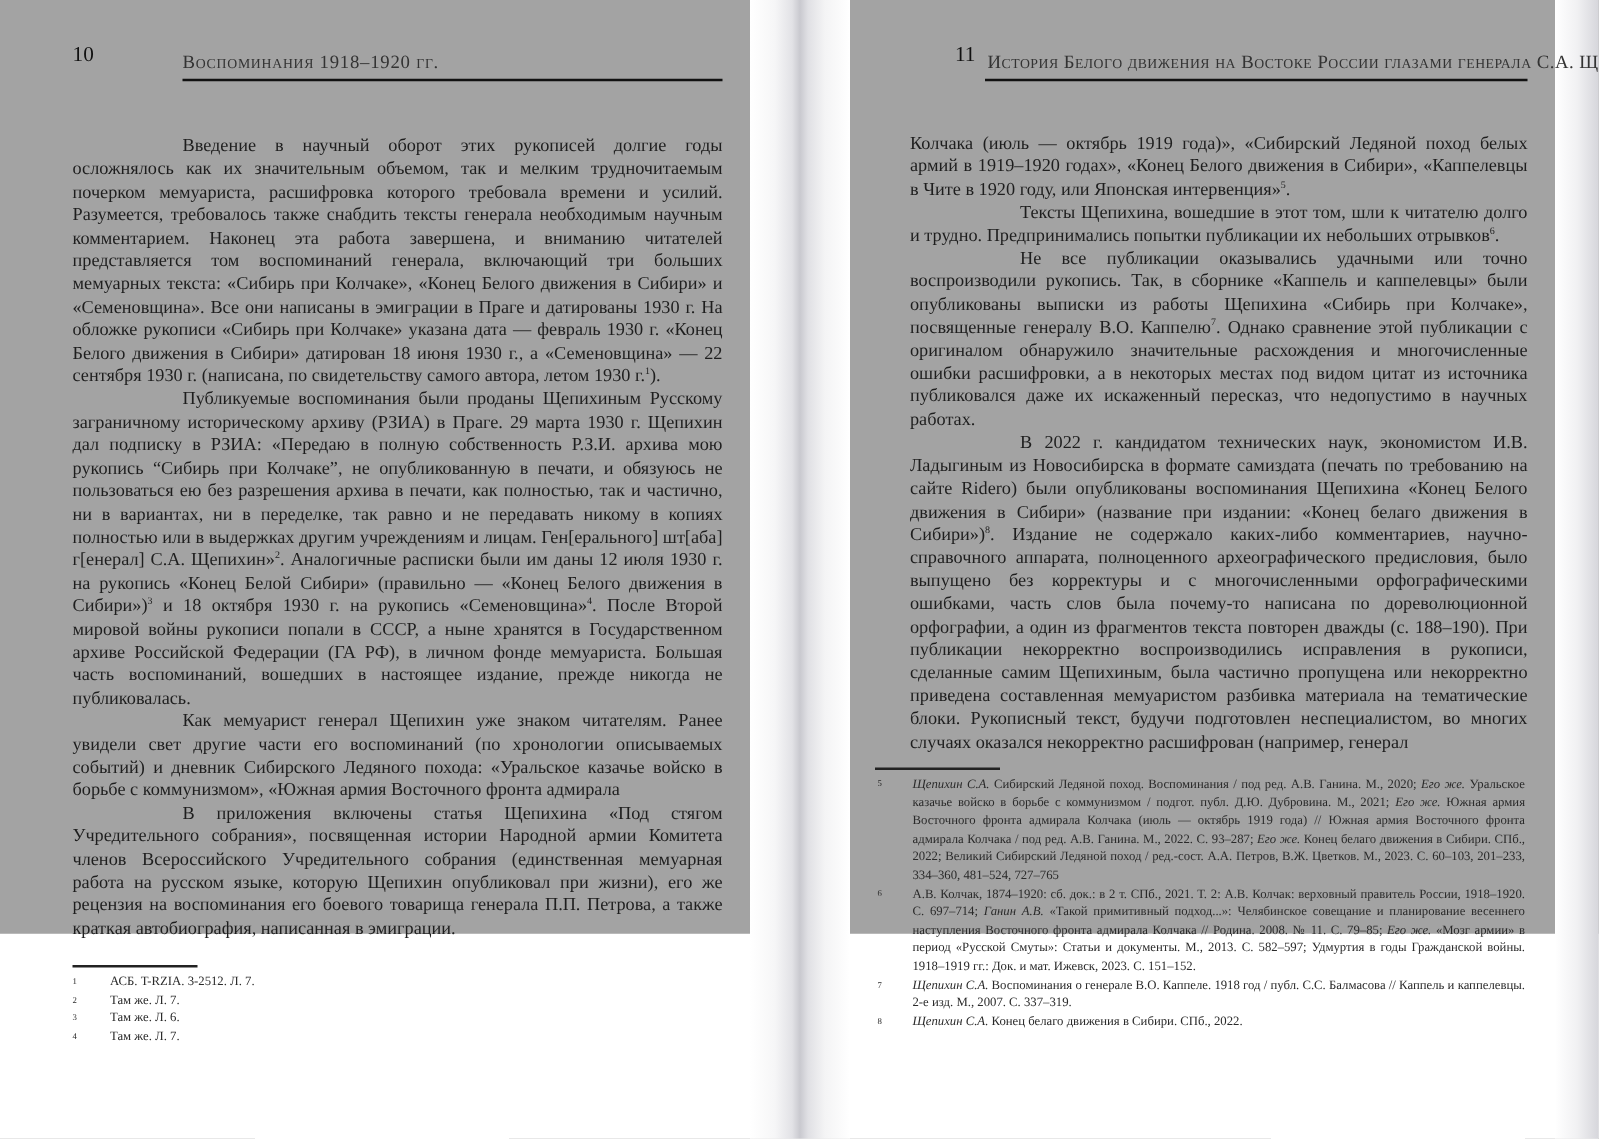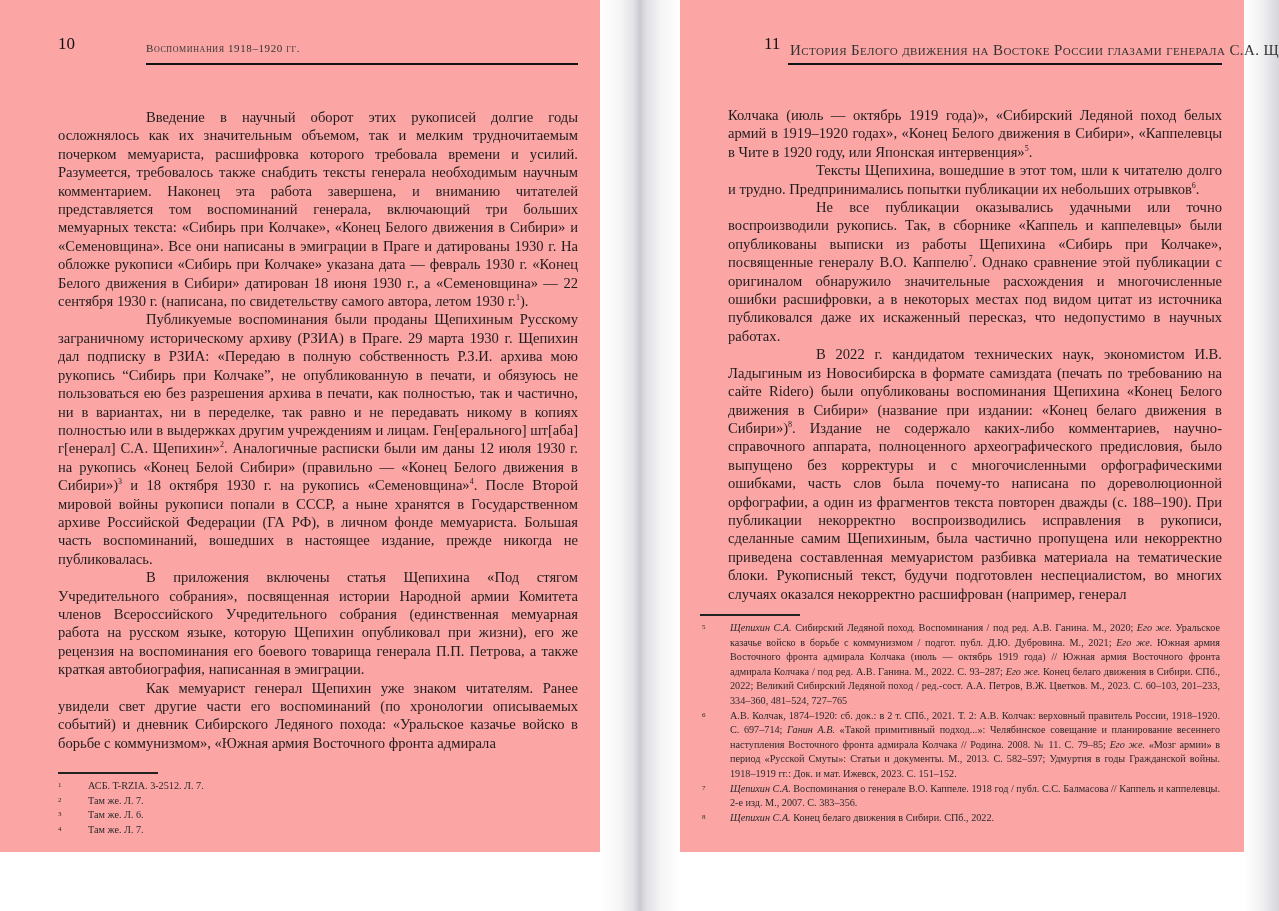--- a/index.html
+++ b/index.html
@@ -1,30 +1,30 @@
 <!DOCTYPE html>
 <html><head>
 <meta charset="utf-8">
 <style>
   html, body { margin:0; padding:0; }
   body { width:1279px; height:911px; background:#ffffff; overflow:hidden; position:relative;
          font-family:"DejaVu Serif","Liberation Serif",serif; color:#1f1f1f; }
-  .spread { position:absolute; left:0; top:0; width:1279px; height:852px; background:#fca5a5; }
+  .spread { position:absolute; left:0; top:0; width:1279px; height:747px; background:#a3a3a3; }
   .gutter { position:absolute; top:0; left:600px; width:80px; height:911px;
     background:linear-gradient(to right,#ffffff 0%,#f6f6f7 25%,#e2e2e6 42%,#c9c9cf 50%,#e0e0e4 58%,#f4f4f5 75%,#ffffff 100%); }
   .right-edge { position:absolute; top:0; right:0; width:35px; height:911px;
     background:linear-gradient(to right,#ffffff 0%,#f1f1f3 50%,#d6d6db 100%); }
   .page { position:absolute; top:0; height:911px; }
   .page.left { left:58px; width:520px; }
   .page.right { left:700px; width:522px; }
   .runhead { position:absolute; top:34px; left:0; width:100%; height:32px; }
   .folio { position:absolute; top:0; font-size:17px; color:#111; font-family:"Liberation Serif",serif; }
   .page.left .folio { left:0; }
   .page.right .folio { left:28px;margin-left:36px; }
-  .rh-title { position:absolute; top:8px; font-size:11px; letter-spacing:0.6px; font-variant:small-caps;
+  .rh-title { position:absolute; top:8px; font-size:15px; letter-spacing:0.6px; font-variant:small-caps;
     color:#333; font-family:"Liberation Serif",serif; white-space:nowrap; }
   .page.left .rh-title { left:88px; }
   .page.right .rh-title { left:90px; font-size:15px; letter-spacing:0.4px; }
   .rh-rule { position:absolute; top:29px; height:2px; background:#111; }
   .page.left .rh-rule { left:88px; right:0; }
   .page.right .rh-rule { left:88px; right:0; }
   .body-text { position:absolute; font-family:"Liberation Serif",serif; font-size:14.6px; line-height:18.4px;
     text-align:justify; color:#1e1e1e; }
   .page.left .body-text { top:108px; left:0; width:520px; }
   .page.right .body-text { top:106px; left:28px; width:494px; }
@@ -53,22 +53,22 @@
   <div class="page left">
     <div class="runhead">
       <span class="folio">10</span>
       <span class="rh-title">Воспоминания 1918–1920 гг.</span>
       <div class="rh-rule"></div>
     </div>
 
     <div class="body-text">
       <p><span>Введение в научный оборот этих рукописей долгие годы осложнялось как их значительным объемом, так и мелким трудночитаемым почерком мемуариста, расшифровка которого требовала времени и усилий. Разумеется, требовалось также снабдить тексты генерала необходимым научным комментарием. Наконец эта работа завершена, и вниманию читателей представляется том воспоминаний генерала, включающий три больших мемуарных текста: «Сибирь при Колчаке», «Конец Белого движения в Сибири» и «Семеновщина». Все они написаны в эмиграции в Праге и датированы 1930 г. На обложке рукописи «Сибирь при Колчаке» указана дата — февраль 1930 г. «Конец Белого движения в Сибири» датирован 18 июня 1930 г., а «Семеновщина» — 22 сентября 1930 г. (написана, по свидетельству самого автора, летом 1930 г.</span><sup>1</sup><span>).</span></p>
       <p><span>Публикуемые воспоминания были проданы Щепихиным Русскому заграничному историческому архиву (РЗИА) в Праге. 29 марта 1930 г. Щепихин дал подписку в РЗИА: «Передаю в полную собственность Р.З.И. архива мою рукопись “Сибирь при Колчаке”, не опубликованную в печати, и обязуюсь не пользоваться ею без разрешения архива в печати, как полностью, так и частично, ни в вариантах, ни в переделке, так равно и не передавать никому в копиях полностью или в выдержках другим учреждениям и лицам. Ген[ерального] шт[аба] г[енерал] С.А. Щепихин»</span><sup>2</sup><span>. Аналогичные расписки были им даны 12 июля 1930 г. на рукопись «Конец Белой Сибири» (правильно — «Конец Белого движения в Сибири»)</span><sup>3</sup><span> и 18 октября 1930 г. на рукопись «Семеновщина»</span><sup>4</sup><span>. После Второй мировой войны рукописи попали в СССР, а ныне хранятся в Государственном архиве Российской Федерации (ГА РФ), в личном фонде мемуариста. Большая часть воспоминаний, вошедших в настоящее издание, прежде никогда не публиковалась.</span></p>
+      <p>Как мемуарист генерал Щепихин уже знаком читателям. Ранее увидели свет другие части его воспоминаний (по хронологии описываемых событий) и дневник Сибирского Ледяного похода: «Уральское казачье войско в борьбе с коммунизмом», «Южная армия Восточного фронта адмирала</p>
       <p>В приложения включены статья Щепихина «Под стягом Учредительного собрания», посвященная истории Народной армии Комитета членов Всероссийского Учредительного собрания (единственная мемуарная работа на русском языке, которую Щепихин опубликовал при жизни), его же рецензия на воспоминания его боевого товарища генерала П.П. Петрова, а также краткая автобиография, написанная в эмиграции.</p>
-      <p>Как мемуарист генерал Щепихин уже знаком читателям. Ранее увидели свет другие части его воспоминаний (по хронологии описываемых событий) и дневник Сибирского Ледяного похода: «Уральское казачье войско в борьбе с коммунизмом», «Южная армия Восточного фронта адмирала</p>
     </div>
 
     <div class="fn-rule"></div>
     <div class="footnotes">
       <div class="fn"><span class="num">1</span><span>АСБ. T-RZIA. 3-2512. Л. 7.</span></div>
       <div class="fn"><span class="num">2</span><span>Там же. Л. 7.</span></div>
       <div class="fn"><span class="num">3</span><span>Там же. Л. 6.</span></div>
       <div class="fn"><span class="num">4</span><span>Там же. Л. 7.</span></div>
     </div>
   </div>
@@ -84,17 +84,17 @@
       <p class="noindent"><span>Колчака (июль — октябрь 1919 года)», «Сибирский Ледяной поход белых армий в 1919–1920 годах», «Конец Белого движения в Сибири», «Каппелевцы в Чите в 1920 году, или Японская интервенция»</span><sup>5</sup><span>.</span></p>
       <p><span>Тексты Щепихина, вошедшие в этот том, шли к читателю долго и трудно. Предпринимались попытки публикации их небольших отрывков</span><sup>6</sup><span>.</span></p>
       <p><span>Не все публикации оказывались удачными или точно воспроизводили рукопись. Так, в сборнике «Каппель и каппелевцы» были опубликованы выписки из работы Щепихина «Сибирь при Колчаке», посвященные генералу В.О. Каппелю</span><sup>7</sup><span>. Однако сравнение этой публикации с оригиналом обнаружило значительные расхождения и многочисленные ошибки расшифровки, а в некоторых местах под видом цитат из источника публиковался даже их искаженный пересказ, что недопустимо в научных работах.</span></p>
       <p><span>В 2022 г. кандидатом технических наук, экономистом И.В. Ладыгиным из Новосибирска в формате самиздата (печать по требованию на сайте Ridero) были опубликованы воспоминания Щепихина «Конец Белого движения в Сибири» (название при издании: «Конец белаго движения в Сибири»)</span><sup>8</sup><span>. Издание не содержало каких-либо комментариев, научно-справочного аппарата, полноценного археографического предисловия, было выпущено без корректуры и с многочисленными орфографическими ошибками, часть слов была почему-то написана по дореволюционной орфографии, а один из фрагментов текста повторен дважды (с. 188–190). При публикации некорректно воспроизводились исправления в рукописи, сделанные самим Щепихиным, была частично пропущена или некорректно приведена составленная мемуаристом разбивка материала на тематические блоки. Рукописный текст, будучи подготовлен неспециалистом, во многих случаях оказался некорректно расшифрован (например, генерал</span></p>
     </div>
 
     <div class="fn-rule"></div>
     <div class="footnotes">
       <div class="fn"><span class="num">5</span><em>Щепихин С.А.</em><span> Сибирский Ледяной поход. Воспоминания / под ред. А.В. Ганина. М., 2020; </span><em>Его же.</em><span> Уральское казачье войско в борьбе с коммунизмом / подгот. публ. Д.Ю. Дубровина. М., 2021; </span><em>Его же.</em><span> Южная армия Восточного фронта адмирала Колчака (июль — октябрь 1919 года) // Южная армия Восточного фронта адмирала Колчака / под ред. А.В. Ганина. М., 2022. С. 93–287; </span><em>Его же.</em><span> Конец белаго движения в Сибири. СПб., 2022; Великий Сибирский Ледяной поход / ред.-сост. А.А. Петров, В.Ж. Цветков. М., 2023. С. 60–103, 201–233, 334–360, 481–524, 727–765</span></div>
       <div class="fn"><span class="num">6</span><span>А.В. Колчак, 1874–1920: сб. док.: в 2 т. СПб., 2021. Т. 2: А.В. Колчак: верховный правитель России, 1918–1920. С. 697–714; </span><em>Ганин А.В.</em><span> «Такой примитивный подход...»: Челябинское совещание и планирование весеннего наступления Восточного фронта адмирала Колчака // Родина. 2008. № 11. С. 79–85; </span><em>Его же.</em><span> «Мозг армии» в период «Русской Смуты»: Статьи и документы. М., 2013. С. 582–597; Удмуртия в годы Гражданской войны. 1918–1919 гг.: Док. и мат. Ижевск, 2023. С. 151–152.</span></div>
-      <div class="fn"><span class="num">7</span><em>Щепихин С.А.</em><span> Воспоминания о генерале В.О. Каппеле. 1918 год / публ. С.С. Балмасова // Каппель и каппелевцы. 2-е изд. М., 2007. С. 383–356.</span></div>
+      <div class="fn"><span class="num">7</span><em>Щепихин С.А.</em><span> Воспоминания о генерале В.О. Каппеле. 1918 год / публ. С.С. Балмасова // Каппель и каппелевцы. 2-е изд. М., 2007. С. 337–319.</span></div>
       <div class="fn"><span class="num">8</span><em>Щепихин С.А.</em><span> Конец белаго движения в Сибири. СПб., 2022.</span></div>
     </div>
   </div>
 </div>
 
 </body></html>

